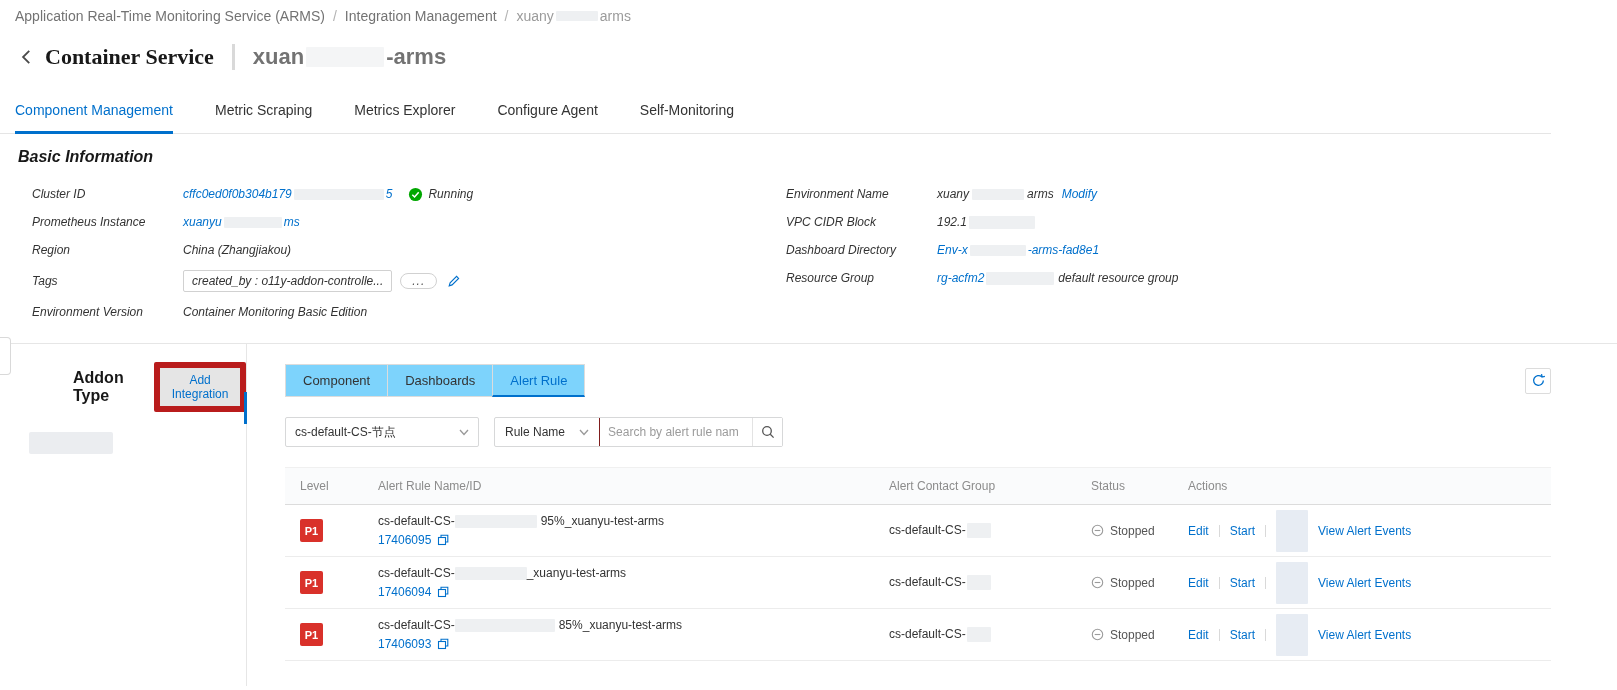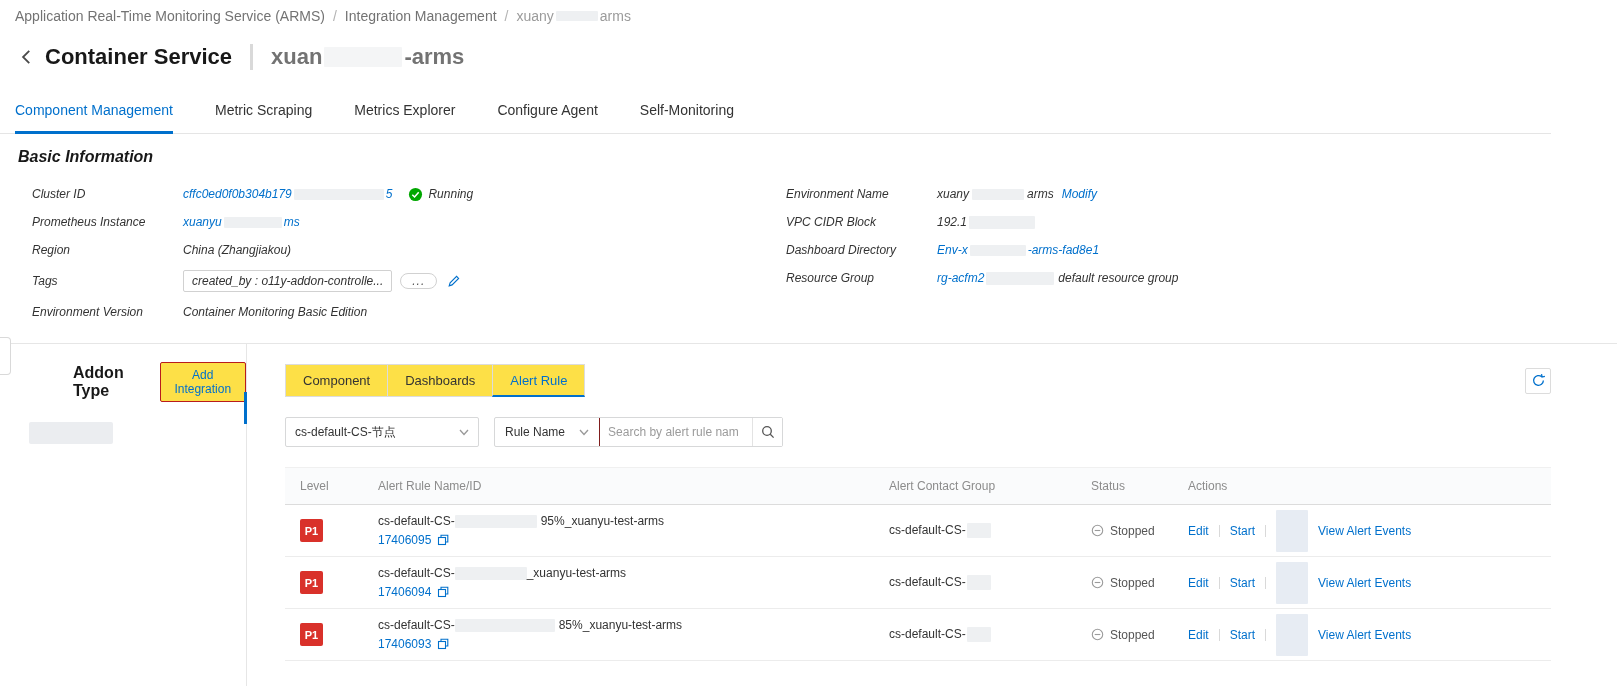--- a/index.html
+++ b/index.html
@@ -15,21 +15,21 @@
 
   
   .breadcrumb { display:flex; align-items:center; gap:8px; padding:8px 0 0 15px; color:#737373; font-size:14px; }
   .breadcrumb .crumb-link { color:#737373; }
   .breadcrumb .crumb-sep { color:#b3b3b3; }
   .breadcrumb .crumb-current { color:#9b9b9b; display:flex; align-items:center; }
 
   
   .page-header { display:flex; align-items:center; padding:14px 0 0 15px; height:52px; }
   .back-btn { display:flex; align-items:center; justify-content:center; width:24px; height:24px; cursor:pointer; margin-right:6px; }
-  .page-title { font-size:22px; font-weight:700; color:#181818; }
+  .page-title { font-size:22px; font-weight:700; color:#181818;font-family:Liberation Serif, serif; }
   .title-divider { width:3px; height:26px; background:#d9d9d9; margin:0 18px; }
   .instance-title { font-size:22px; font-weight:700; color:#737373; display:flex; align-items:center; }
 
   
   .nav-tabs { display:flex; gap:42px; padding-left:15px; margin-top:16px; border-bottom:1px solid #e5e5e5; width:1551px; }
   .nav-tab { padding:10px 0 13px; font-size:14px; color:#333; cursor:pointer; }
   .nav-tab.active { color:#0070cc; border-bottom:3px solid #0070cc; margin-bottom:-1px; font-weight:400; }
 
   
   .basic-section { padding:14px 15px 0 18px;font-style:italic; }
@@ -44,30 +44,30 @@
   .tag-chip { border:1px solid #d1d1d1; border-radius:2px; padding:3px 8px; max-width:218px; white-space:nowrap; overflow:hidden; text-overflow:ellipsis; color:#333; background:#fff; }
   .more-btn { border:1px solid #d1d1d1; border-radius:11px; padding:2px 11px; margin-left:8px; color:#555; background:#fff; cursor:pointer; line-height:10px; letter-spacing:1px; }
   .edit-pencil { margin-left:10px; cursor:pointer; display:flex; align-items:center; }
   .modify-link { margin-left:8px; }
 
   
   .lower { display:flex; border-top:1px solid #e6e6e6; height:343px; margin-top:17px; }
   .addon-pane { width:247px; border-right:1px solid #e6e6e6; padding:18px 0 0 29px; position:relative; flex-shrink:0; }
   .addon-head { display:flex; align-items:center; gap:12px;margin-left:44px; }
   .addon-title { font-size:16px; font-weight:700; color:#181818; }
-  .add-integration-btn { border:1px solid #b91c1c; color:#0070cc; background:#fde047; border-radius:2px; padding:5px 9px; font-size:12px; cursor:pointer; font-family:"Liberation Sans",sans-serif; }
+  .add-integration-btn { border:6px solid #b91c1c; color:#0070cc; background:#e5e5e5; border-radius:2px; padding:5px 9px; font-size:12px; cursor:pointer; font-family:"Liberation Sans",sans-serif; }
   .addon-item { margin-top:20px; width:84px; height:22px; background:#ebedf0; border-radius:2px; cursor:pointer; }
   .addon-active-bar { position:absolute; right:-1px; top:48px; width:3px; height:32px; background:#0070cc; }
   .collapse-handle { position:absolute; left:0; top:337px; width:11px; height:38px; background:#fff; border:1px solid #d9d9d9; border-left:none; border-radius:0 4px 4px 0; cursor:pointer; z-index:5; }
 
   .alert-pane { flex:1; padding:20px 66px 0 38px; }
 
   
   .panel-tabs { display:flex; align-items:center; }
-  .ptab { border:1px solid #dcdcdc; background:#fde047; padding:8px 17px; margin-left:-1px; font-size:13px; color:#333; cursor:pointer; font-family:"Liberation Sans",sans-serif; }
+  .ptab { border:1px solid #dcdcdc; background:#7dd3fc; padding:8px 17px; margin-left:-1px; font-size:13px; color:#333; cursor:pointer; font-family:"Liberation Sans",sans-serif; }
   .ptab:first-child { margin-left:0; }
   .ptab.active { color:#0070cc; border-bottom:2px solid #0070cc; padding-bottom:7px; }
   .refresh-btn { margin-left:auto; width:26px; height:26px; border:1px solid #dcdcdc; border-radius:2px; background:#fff; display:flex; align-items:center; justify-content:center; cursor:pointer; }
 
   
   .filters { display:flex; align-items:center; margin-top:20px; }
   .type-select { width:194px; height:30px; border:1px solid #d7d8d9; border-radius:2px; display:flex; align-items:center; padding:0 9px; cursor:pointer; background:#fff; }
   .type-select .sel-text { flex:1; color:#333; white-space:nowrap; overflow:hidden; }
   .search-group { display:flex; height:30px; border:1px solid #d7d8d9; border-radius:2px; margin-left:15px; background:#fff; }
   .rule-select { display:flex; align-items:center; gap:14px; padding:0 10px; border-right:1px solid #7f1d1d; cursor:pointer; color:#333; }

